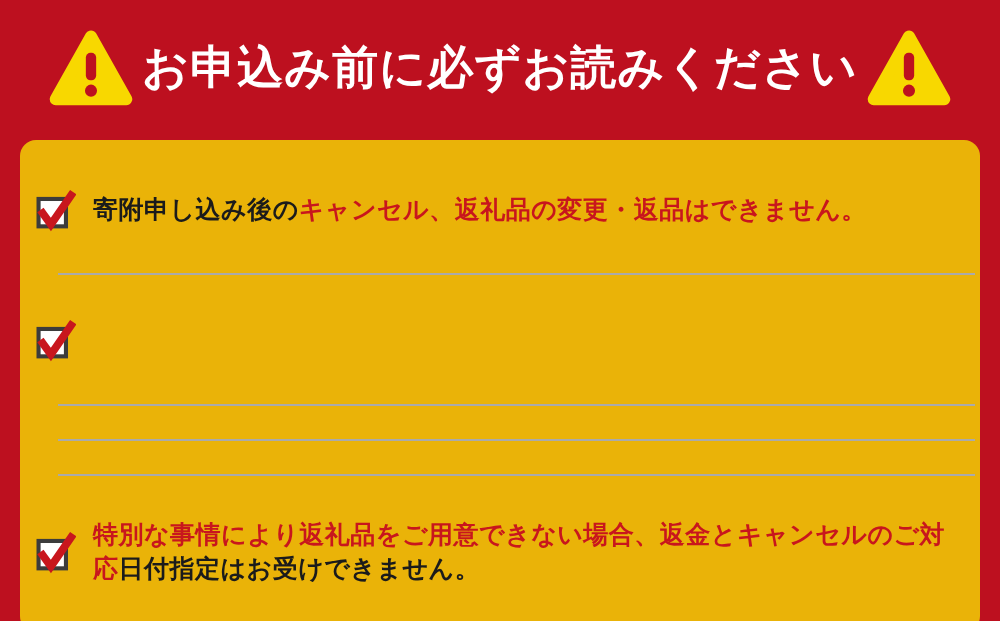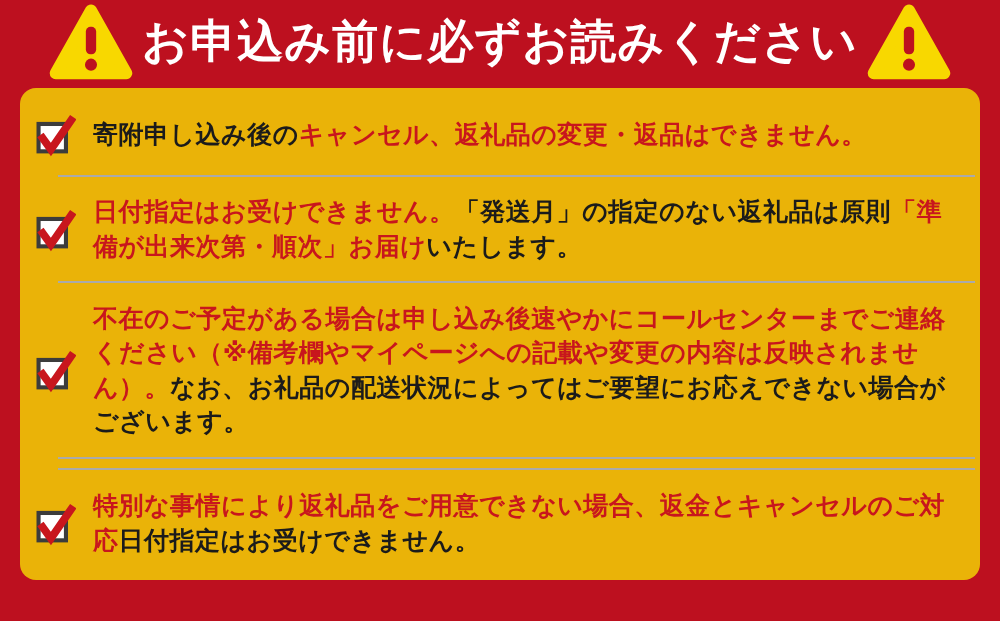--- a/index.html
+++ b/index.html
@@ -5,21 +5,21 @@
   html,body{margin:0;padding:0;}
   body{
     width:1000px;height:621px;
     background:var(--bg-red,#bd101f);
     font-family:"Liberation Sans","DejaVu Sans",sans-serif;
     overflow:hidden;
     position:relative;
   }
   
   .header{
-    height:88px;
+    height:140px;
     display:flex;
     align-items:center;
     justify-content:center;
     gap:8px;
   }
   .warn-icon{width:86px;height:88px;flex:0 0 auto;display:block;}
   .title{
     color:#ffffff;
     font-size:46px;
     font-weight:700;
@@ -94,30 +94,22 @@
       <path d="M7 25 L18.5 41 L43 5.5" fill="none" stroke="#c8161d" stroke-width="8.5" stroke-linejoin="miter"></path>
     </svg>
     <div class="notice-text"><span class="seg-black">寄附申し込み後の</span><span class="seg-red">キャンセル、返礼品の変更・返品はできません。</span></div>
   </div>
 <div class="divider"></div>
   <div class="notice-row">
     <svg class="checkbox" viewBox="0 0 46 48" aria-hidden="true">
       <rect x="5" y="13" width="30" height="30" fill="#ffffff" stroke="#3c3c3c" stroke-width="4.5"></rect>
       <path d="M7 25 L18.5 41 L43 5.5" fill="none" stroke="#c8161d" stroke-width="8.5" stroke-linejoin="miter"></path>
     </svg>
-    <div class="notice-text"><span class="seg-red">日付指定はお受けできません。</span><span class="seg-black">「発送月」の指定のない返礼品は原則</span><span class="seg-red">「準備が出来次第・順次」お届け</span><span class="seg-black">いたします。</span></div>
   </div>
 <div class="divider"></div>
-  <div class="notice-row">
-    <svg class="checkbox" viewBox="0 0 46 48" aria-hidden="true">
-      <rect x="5" y="13" width="30" height="30" fill="#ffffff" stroke="#3c3c3c" stroke-width="4.5"></rect>
-      <path d="M7 25 L18.5 41 L43 5.5" fill="none" stroke="#c8161d" stroke-width="8.5" stroke-linejoin="miter"></path>
-    </svg>
-    <div class="notice-text"><span class="seg-red">不在のご予定がある場合は申し込み後速やかにコールセンターまでご連絡ください（※備考欄やマイページへの記載や変更の内容は反映されません）。</span><span class="seg-black">なお、お礼品の配送状況によってはご要望にお応えできない場合がございます。</span></div>
-  </div>
 <div class="divider"></div>
 <div class="divider"></div>
   <div class="notice-row">
     <svg class="checkbox" viewBox="0 0 46 48" aria-hidden="true">
       <rect x="5" y="13" width="30" height="30" fill="#ffffff" stroke="#3c3c3c" stroke-width="4.5"></rect>
       <path d="M7 25 L18.5 41 L43 5.5" fill="none" stroke="#c8161d" stroke-width="8.5" stroke-linejoin="miter"></path>
     </svg>
     <div class="notice-text"><span class="seg-red">特別な事情により返礼品をご用意できない場合、返金とキャンセルのご対応</span><span class="seg-black">日付指定はお受けできません。</span></div>
   </div>
 </div>

